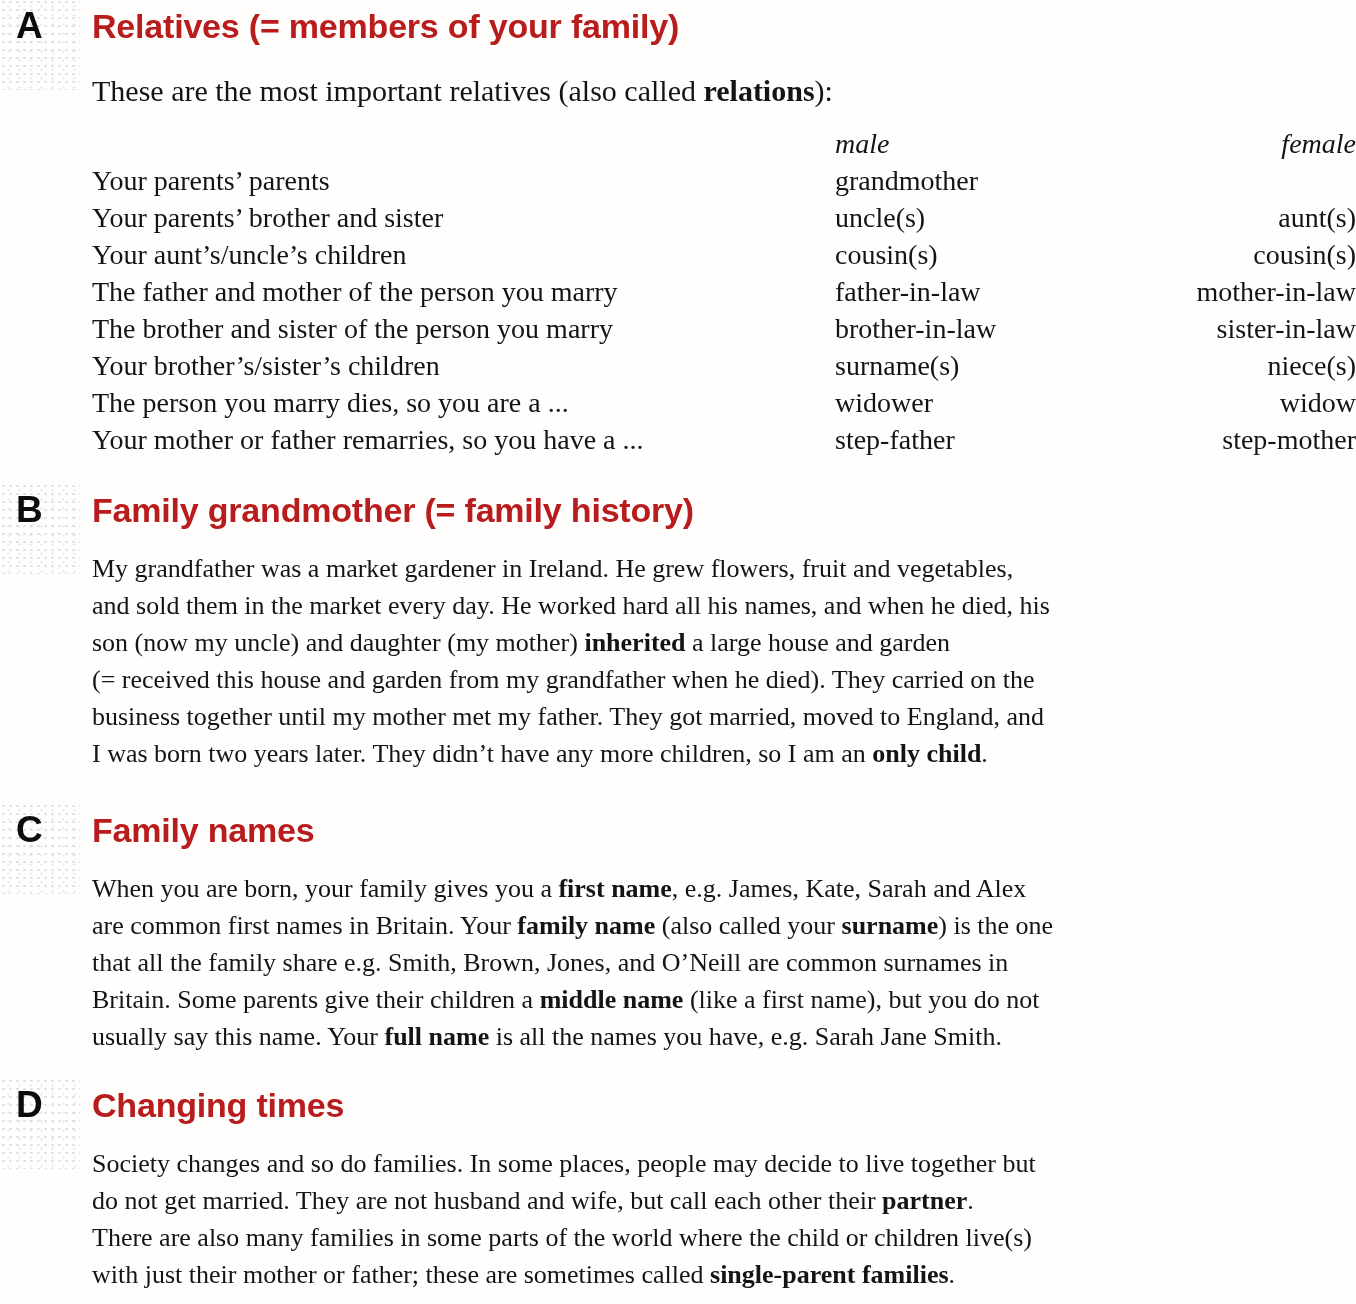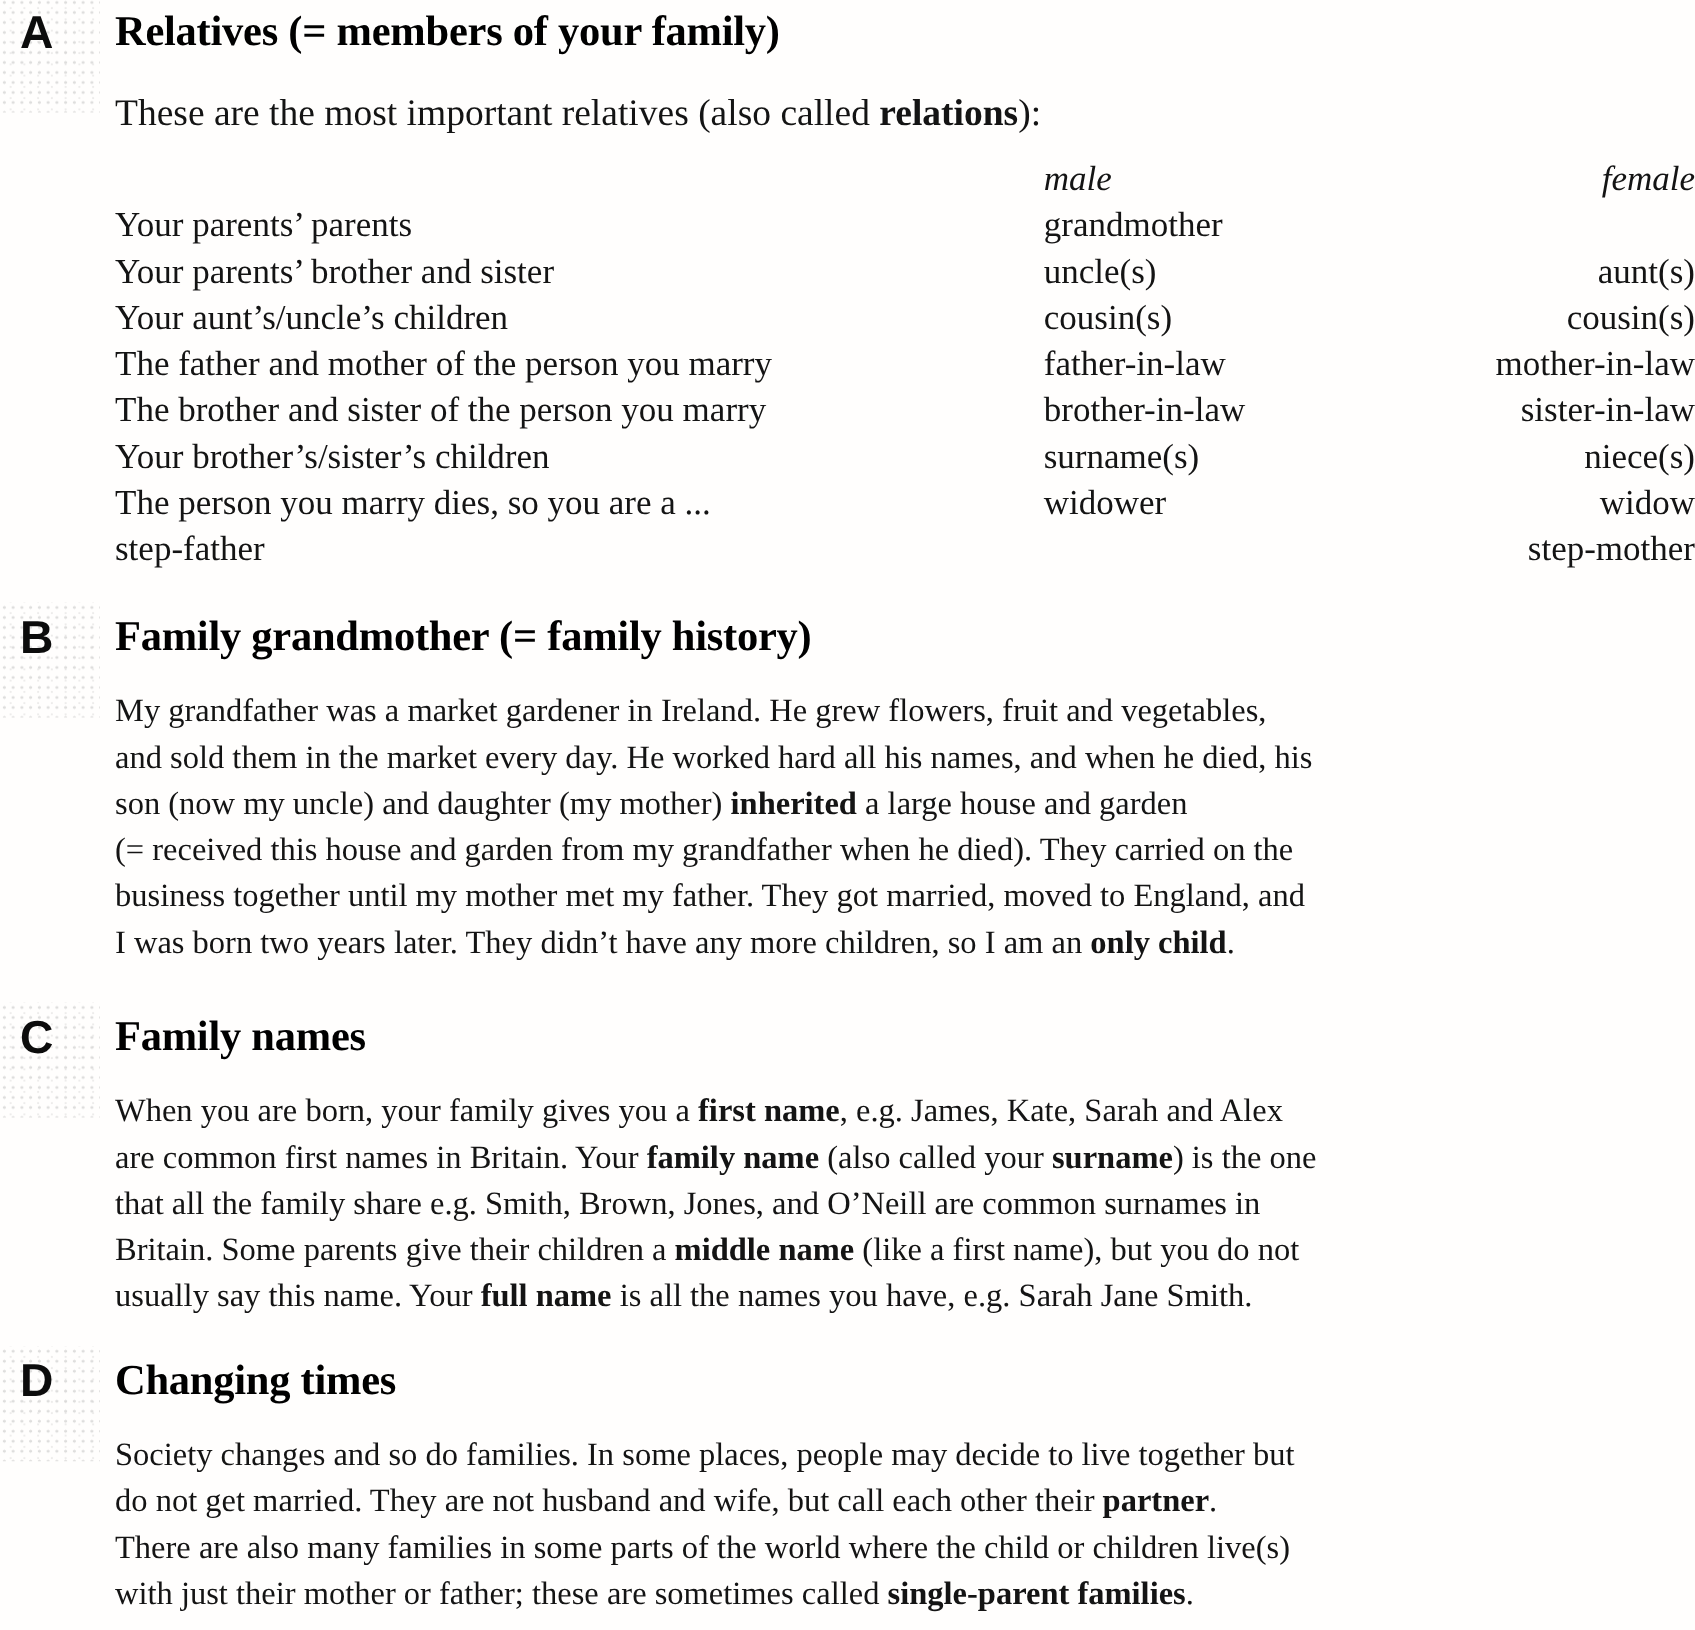--- a/index.html
+++ b/index.html
@@ -28,22 +28,22 @@
   .sec-letter::before{
     content:"";position:absolute;left:-16px;top:-8px;width:80px;height:92px;
     background-image:
       radial-gradient(circle,rgba(110,110,110,.8) 1px,transparent 1.4px),
       radial-gradient(circle,rgba(150,150,150,.6) 1px,transparent 1.2px);
     background-size:7px 8px,11px 9px;
     background-position:0 0,3px 4px;
     opacity:.28;z-index:-1;
   }
   .sec-title{
-    margin:0;font-family:Liberation Serif, serif;
-    font-weight:700;font-size:34px;line-height:40px;color:#000000;
+    margin:0;font-family:Liberation Sans, sans-serif;
+    font-weight:700;font-size:34px;line-height:40px;color:#b91c1c;
     letter-spacing:-0.2px;
   }
   .intro{margin:26px 0 0 0;font-size:30px;line-height:37px;}
   .para{margin-top:20px;}
   .line{font-size:26px;line-height:37px;white-space:nowrap;}
   .b{font-weight:700;}
   .rel-table{margin-top:16px;}
   .t-row{display:flex;font-size:28px;line-height:37px;}
   .t-desc{flex:0 0 743px;white-space:nowrap;}
   .t-male{flex:0 0 230px;white-space:nowrap;}
@@ -96,20 +96,21 @@
             <div class="t-desc">Your brother’s/sister’s children</div>
             <div class="t-male">surname(s)</div>
             <div class="t-female">niece(s)</div>
           </div>
           <div class="t-row">
             <div class="t-desc">The person you marry dies, so you are a ...</div>
             <div class="t-male">widower</div>
             <div class="t-female">widow</div>
           </div>
           <div class="t-row">
+            <div class="t-desc">Your mother or father remarries, so you have a ...</div>
             <div class="t-male">step-father</div>
             <div class="t-female">step-mother</div>
           </div>
         </div>
     </div>
   </section>
 
   <section class="sec sec-b">
     <div class="label-col">
       <span class="sec-letter">B</span>

